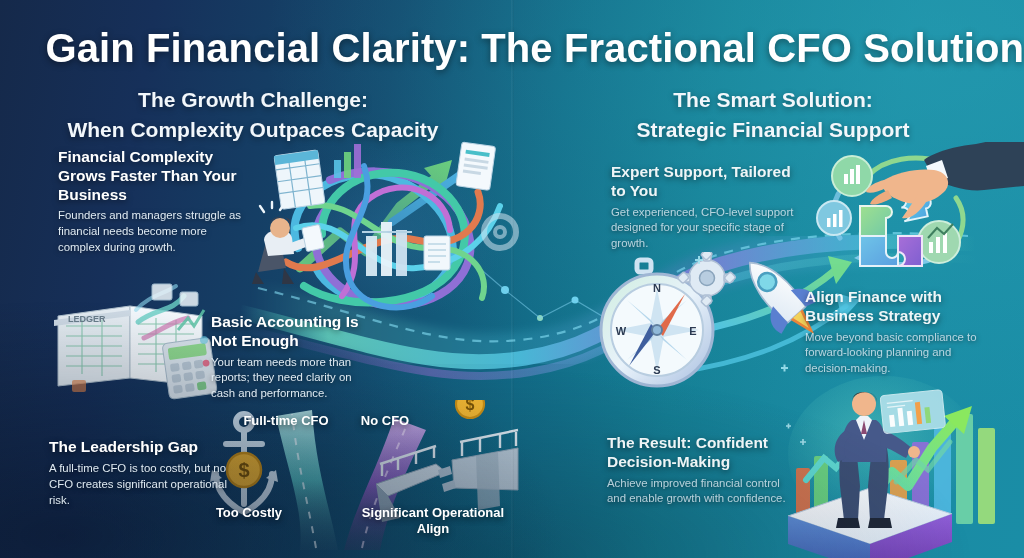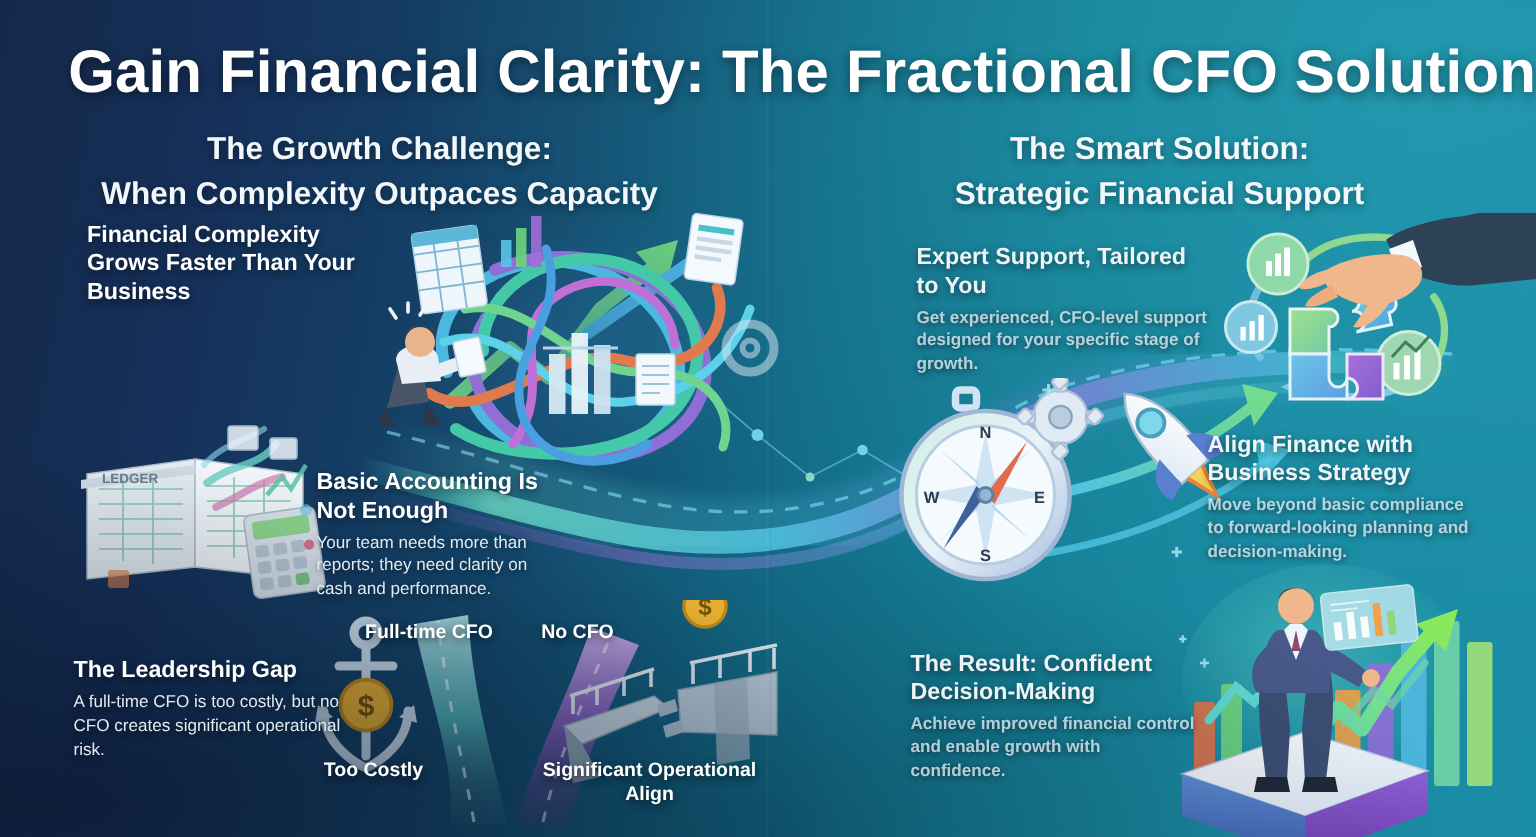--- a/index.html
+++ b/index.html
@@ -55,21 +55,21 @@
     margin:0 0 4px 0;
     font-size:15.5px;font-weight:700;line-height:1.21;color:#ffffff;
     text-shadow:0 2px 6px rgba(0,0,0,.52);
   }
   .block p{
     margin:0;
     font-size:11.4px;font-weight:400;line-height:1.40;color:#dfeaf2;
     text-shadow:0 1px 5px rgba(0,0,0,.60);
   }
   .block.faded h3{color:rgba(255,255,255,.93);}
-  .block.faded p{color:rgba(222,236,245,.80);font-weight:bold;}
+  .block.faded p{color:rgba(222,236,245,.80);}
 
   #b-complexity{left:58px;top:148px;width:186px;}
   #b-basic{left:211px;top:313px;width:152px;}
   #b-gap{left:49px;top:438px;width:180px;}
   #b-expert{left:611px;top:163px;width:196px;}
   #b-align{left:805px;top:288px;width:178px;}
   #b-result{left:607px;top:434px;width:190px;}
 
   .callout{
     position:absolute;text-align:center;
@@ -600,20 +600,21 @@
     <div>When Complexity Outpaces Capacity</div>
   </div>
 
   <div class="colhead" id="head-right">
     <div>The Smart Solution:</div>
     <div>Strategic Financial Support</div>
   </div>
 
   <div class="block" id="b-complexity">
     <h3>Financial Complexity Grows Faster Than Your Business</h3>
+    <p>Founders and managers struggle as financial needs become more complex during growth.</p>
   </div>
 
   <div class="block" id="b-basic">
     <h3>Basic Accounting Is Not Enough</h3>
     <p>Your team needs more than reports; they need clarity on cash and performance.</p>
   </div>
 
   <div class="block" id="b-gap">
     <h3>The Leadership Gap</h3>
     <p>A full-time CFO is too costly, but no CFO creates significant operational risk.</p>

